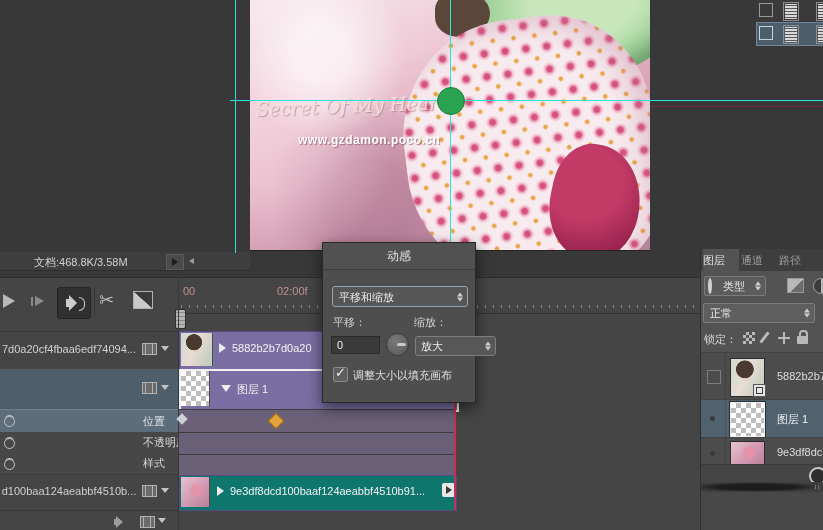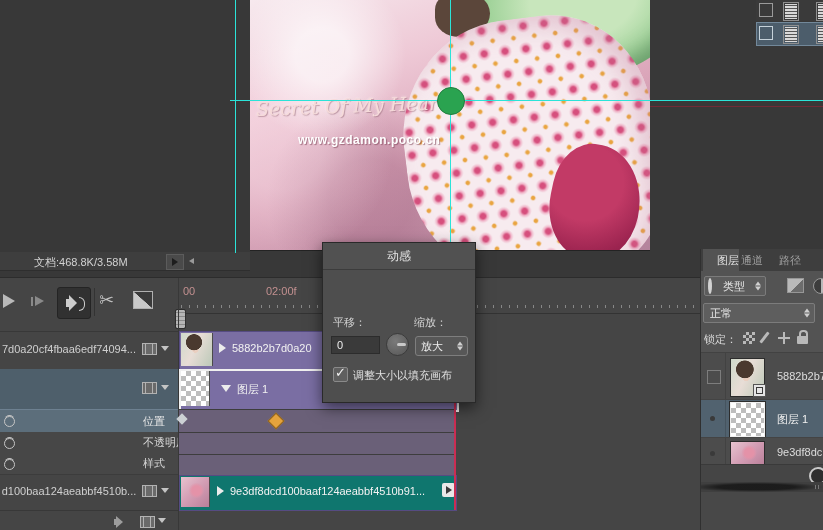--- a/index.html
+++ b/index.html
@@ -113,21 +113,21 @@
         <i class="abs" style="left:11px;top:7px;width:0;height:0;border-top:8px solid transparent;border-bottom:8px solid transparent;border-left:8px solid #cdcdcd;"></i>
         <i class="abs" style="left:21px;top:9px;width:5px;height:12px;border:1px solid #cdcdcd;border-left:none;border-radius:0 6px 6px 0;"></i>
       </span>
       <span class="abs" style="left:94px;top:10px;width:1px;height:28px;background:#333;"></span>
       <span class="abs" style="left:99px;top:11px;font-size:18px;color:#c2c2c2;">✂</span>
       <span class="abs" style="left:133px;top:13px;width:18px;height:16px;border:1px solid #b0b0b0;background:linear-gradient(to top right,#c9c9c9 0 49%,#3a3a3a 51%);"></span>
     </div>
 
     <div class="abs" style="left:179px;top:0;width:521px;height:35px;border-bottom:1px solid #333;">
       <span class="abs" style="left:4px;top:7px;color:#c29090;">00</span>
-      <span class="abs" style="left:87px;top:7px;color:#c29090;">02:00f</span>
+      <span class="abs" style="left:98px;top:7px;color:#c29090;">02:00f</span>
       <span class="abs" style="left:2px;top:27px;width:515px;height:3px;background:repeating-linear-gradient(90deg,#878787 0 1px,transparent 1px 8px);"></span>
     </div>
     <span class="abs" style="left:175px;top:31px;width:9px;height:18px;background:#b5b5b5;border-radius:2px;border:1px solid #2e2e2e;
                  background-image:repeating-linear-gradient(0deg,transparent 0 3px,#8a8a8a 3px 4px);background-clip:content-box;"></span>
 
     <div class="abs nowrap" style="left:0;top:53px;width:178px;height:38px;border-bottom:1px solid #383838;">
       <span class="abs nowrap" style="left:2px;top:12px;width:136px;color:#cfcfcf;">7d0a20cf4fbaa6edf74094...</span>
       <span class="film abs" style="left:142px;top:12px;"></span>
       <span class="caret-d abs" style="left:161px;top:15px;"></span>
     </div>
@@ -193,21 +193,21 @@
         <i class="abs" style="left:4px;top:3px;width:0;height:0;border-top:4px solid transparent;border-bottom:4px solid transparent;border-left:6px solid #3a3a3a;"></i>
       </span>
     </div>
 
     <div class="abs" style="left:454px;top:121px;width:2px;height:111px;background:#cb2d53;z-index:4;"></div>
   </div>
 
   <div class="abs" style="left:700px;top:249px;width:123px;height:281px;background:#4f4f4f;border-left:1px solid #303030;z-index:8;">
 
     <div class="abs" style="left:0;top:0;width:123px;height:22px;background:#3e3e3e;">
-      <span class="abs" style="left:2px;top:0;width:36px;height:22px;line-height:22px;text-align:right;background:#535353;color:#e0e0e0;">图层</span>
+      <span class="abs" style="left:2px;top:0;width:36px;height:22px;line-height:22px;text-align:left;background:#535353;color:#e0e0e0;">图层</span>
       <span class="abs" style="left:40px;top:4px;color:#9f9f9f;">通道</span>
       <span class="abs" style="left:78px;top:4px;color:#9f9f9f;">路径</span>
     </div>
 
     <div class="abs" style="left:0;top:22px;width:123px;height:28px;background:#535353;">
       <span class="abs" style="left:3px;top:5px;width:60px;height:18px;background:#5c5c5c;border:1px solid #7b7b7b;border-radius:2px;">
         <i class="mag abs" style="left:3px;top:3px;"></i>
         <span class="abs" style="left:18px;top:2px;color:#e8e8e8;">类型</span>
         <span class="ddarrows">
             <b class="up"></b>
@@ -274,28 +274,35 @@
       <i class="abs" style="left:114px;top:3px;width:6px;height:4px;background:repeating-linear-gradient(90deg,#777 0 1px,transparent 1px 3px);"></i>
     </div>
     <div class="abs" style="left:0;top:243px;width:123px;height:38px;background:#484848;"></div>
   </div>
 
   <div class="abs" style="left:322px;top:242px;width:152px;height:159px;background:#4e4e4e;border:1px solid #292929;
               box-shadow:0 5px 14px rgba(0,0,0,.55);z-index:10;">
     <div class="abs" style="left:0;top:0;width:152px;height:26px;background:#515151;border-bottom:1px solid #3c3c3c;text-align:center;">
       <span style="line-height:26px;font-size:12px;color:#e2e2e2;">动感</span>
     </div>
+    <span class="abs" style="left:9px;top:43px;width:134px;height:19px;background:#565656;border:1px solid #8fa5b5;border-radius:3px;">
+      <span class="abs nowrap" style="left:6px;top:3px;width:110px;color:#ededed;">平移和缩放</span>
+      <span class="ddarrows">
+          <b class="up"></b>
+          <b class="dn"></b>
+        </span>
+    </span>
     <span class="abs" style="left:10px;top:72px;color:#d5d5d5;">平移：</span>
     <span class="abs" style="left:91px;top:72px;color:#d5d5d5;">缩放：</span>
     <input class="abs" readonly="" style="left: 8px; top: 93px; width: 42px; height: 16px; background: rgb(58, 58, 58); border: 1px solid rgb(44, 44, 44); color: rgb(237, 237, 237); font-size: 11px; padding: 0px 0px 0px 5px; font-family: inherit;" value="0">
     <span class="abs" style="left:63px;top:90px;width:21px;height:21px;border-radius:50%;border:1px solid #3b3b3b;
                  background:radial-gradient(circle at 40% 35%,#7a7a7a,#565656);">
       <i class="abs" style="left:10px;top:9px;width:9px;height:3px;background:#c9c9c9;border-radius:2px;"></i>
     </span>
-    <span class="abs" style="left:92px;top:93px;width:51px;height:18px;background:#575757;border:1px solid #7e7e7e;border-radius:3px;">
+    <span class="abs" style="left:92px;top:93px;width:51px;height:18px;background:#575757;border:1px solid #7e7e7e;border-radius:3px;padding-left:28px;">
       <span class="abs" style="left:5px;top:2px;color:#ededed;">放大</span>
       <span class="ddarrows">
           <b class="up"></b>
           <b class="dn"></b>
         </span>
     </span>
     <span class="abs" style="left:10px;top:124px;width:13px;height:13px;background:#5f5f5f;border:1px solid #8a8a8a;border-radius:2px;">
       <span style="position:absolute;left:1px;top:-3px;color:#f2f2f2;font-size:13px;">✓</span>
     </span>
     <span class="abs nowrap" style="left:30px;top:125px;color:#e0e0e0;">调整大小以填充画布</span>

